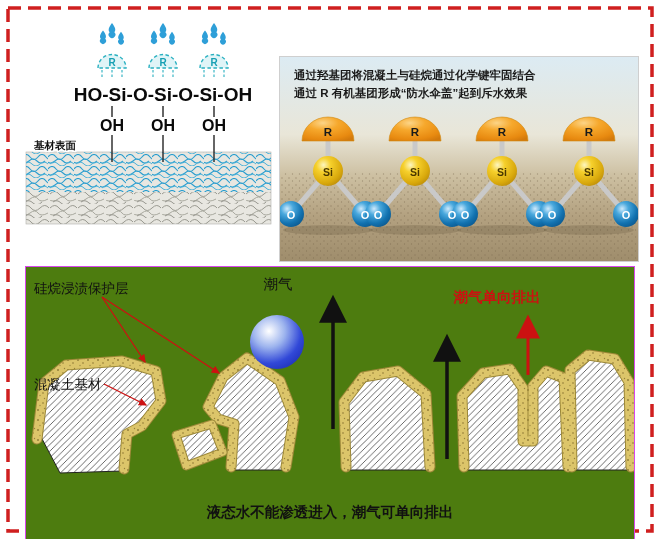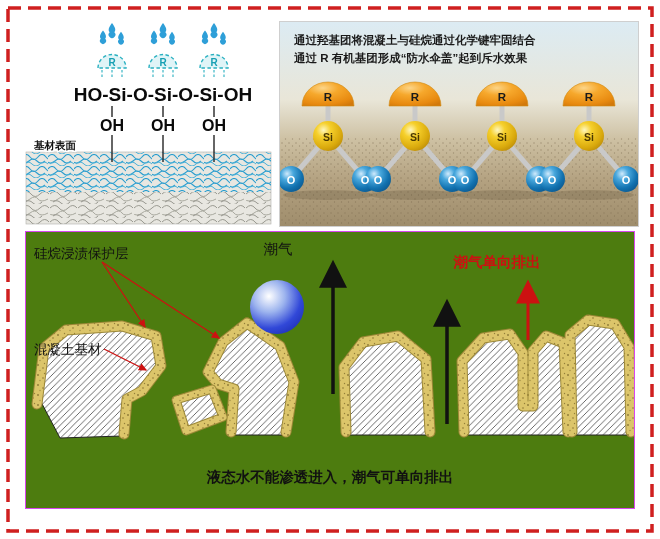--- a/index.html
+++ b/index.html
@@ -1,21 +1,21 @@
 <!DOCTYPE html>
 <html><head>
 <meta charset="utf-8">
 <style>
   html,body{margin:0;padding:0;background:#fff;font-family:"Liberation Sans","DejaVu Sans",sans-serif;}
   .canvas{position:relative;width:660px;height:539px;background:#fff;overflow:hidden;}
   .border-svg{position:absolute;left:0;top:0;pointer-events:none;}
   .frame{position:absolute;inset:10px;padding:12px;box-sizing:border-box;}
   .top-row{display:flex;gap:5px;}
   .panel-left{width:253px;height:204px;background:#fff;}
-  .panel-right{width:388px;height:204px;outline:1px solid #cfcfcf;}
+  .panel-right{width:388px;height:204px;outline:1px solid #cfcfcf;margin-top:35px;}
   .panel-bottom{width:608px;height:276px;border:1px solid #d946ef;margin:5px auto 0;background:#4d7c0f;}
   svg text{font-family:"Liberation Sans","DejaVu Sans",sans-serif;}
 </style>
 </head>
 <body>
 
 <div class="canvas">
 
   <svg class="border-svg" width="660" height="539">
     <rect x="8" y="8" width="644" height="523" fill="none" stroke="#d01f1f" stroke-width="3.5" stroke-dasharray="13,7"></rect>

